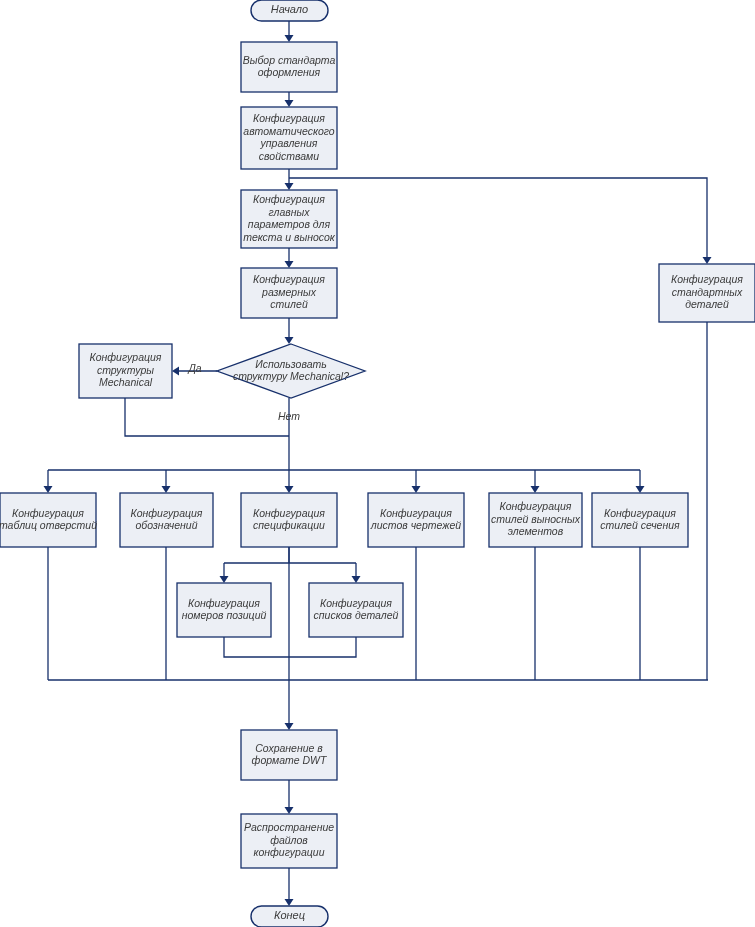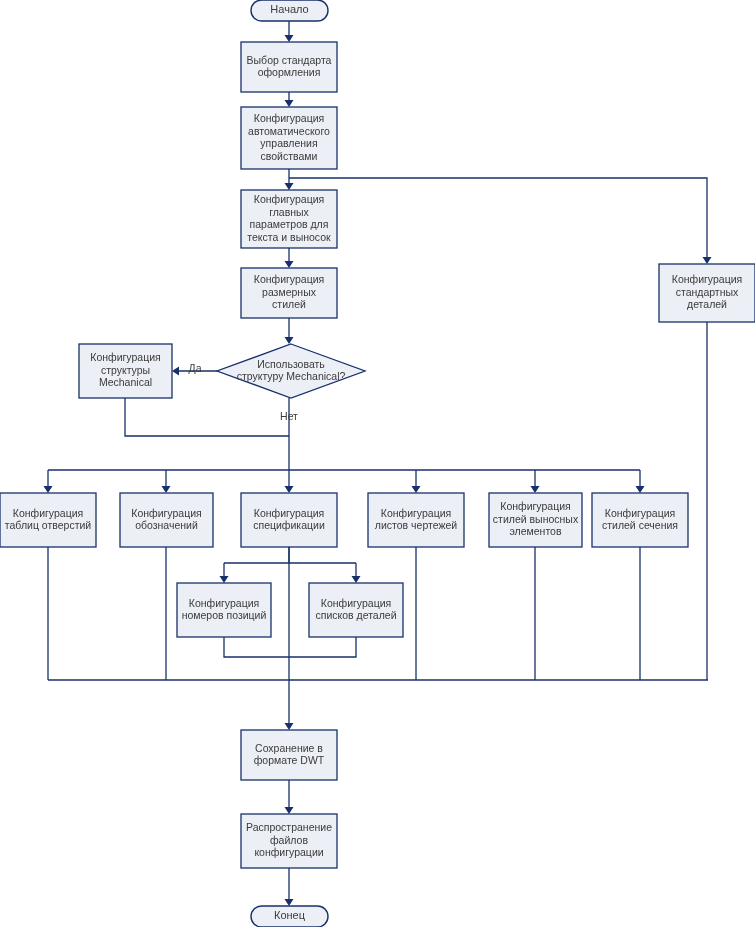--- a/index.html
+++ b/index.html
@@ -10,20 +10,21 @@
   body {
     font-family: "Liberation Sans", sans-serif;
     width: 755px;
     height: 927px;
     overflow: hidden;
   }
   #flowchart-root {
     position: relative;
     width: 755px;
     height: 682px;
+    font-style: italic;
   }
   svg.chart-canvas {
     position: absolute;
     top: 0;
     left: 0;
     width: 755px;
     height: 927px;
     display: block;
   }
   .node-rect {

